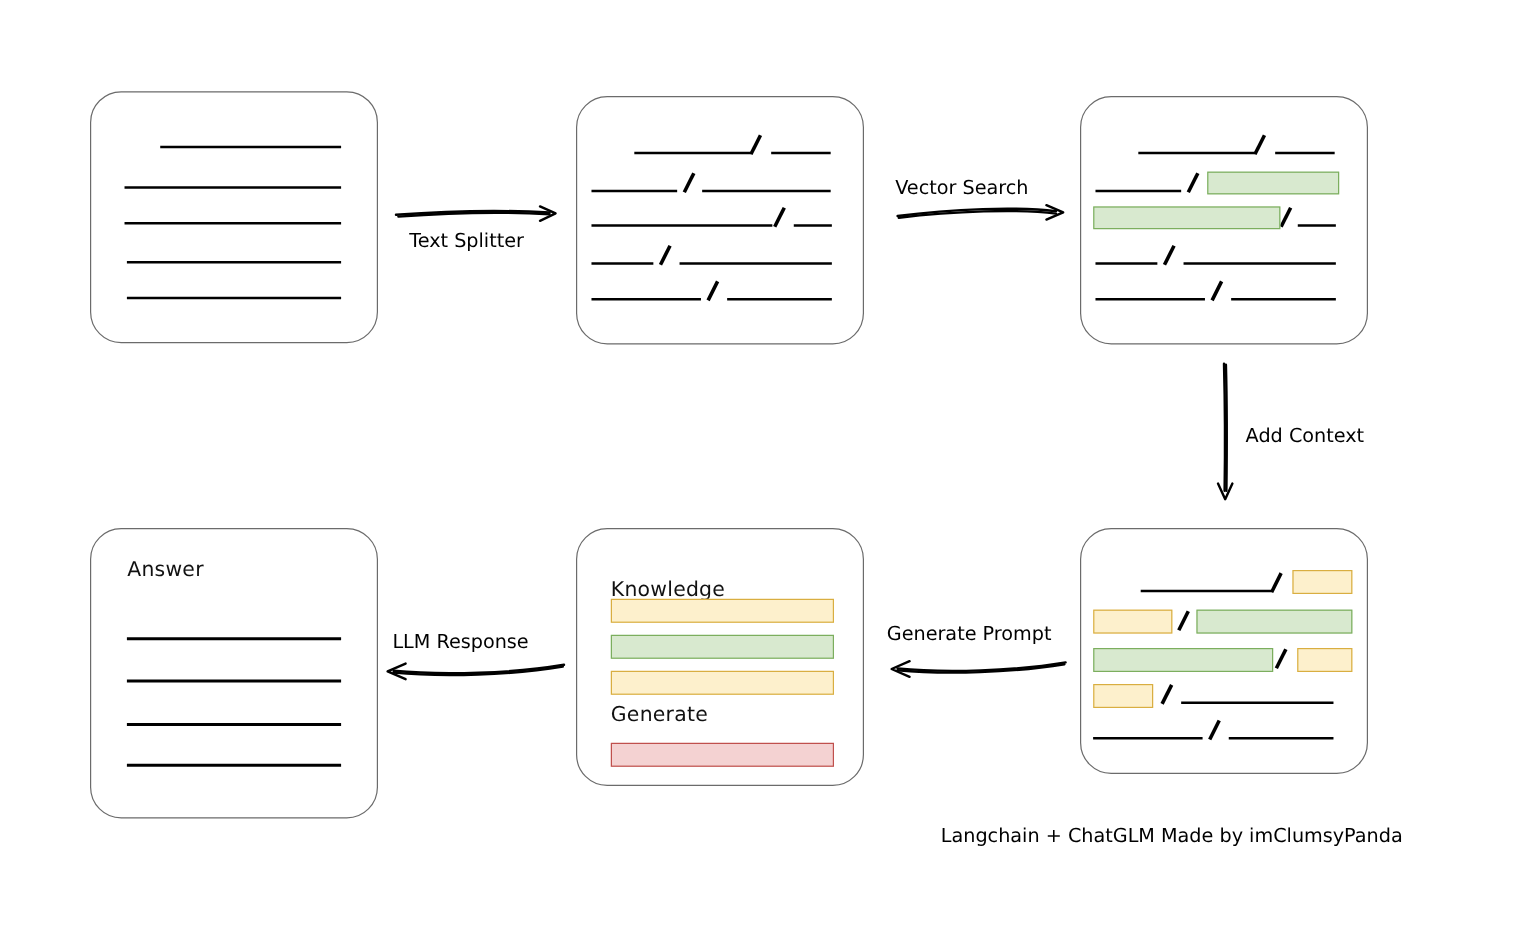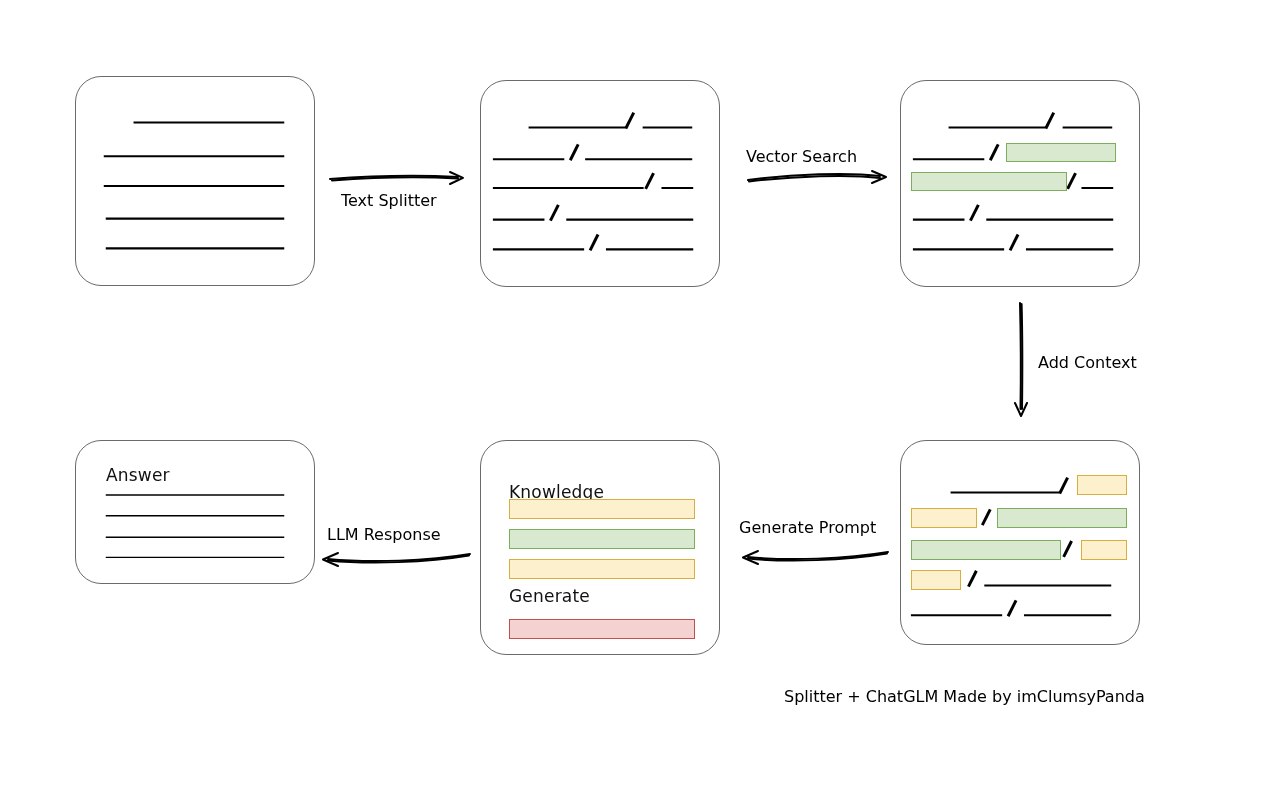--- a/index.html
+++ b/index.html
@@ -228,25 +228,25 @@
     <div class="chip red" style="left:28px; top:178px; width:186px; height:20px;"></div>
   </div>
 
   <div class="arrow-label" style="left:327px; top:525px;">LLM Response</div>
   <svg class="arrow-svg" style="left:318px; top:551px; width:152px; height:18px;" viewBox="0 0 152 18">
     <path d="M152,3 C110,10 52,12 10,8"></path>
     <path d="M151,4.5 C109,11.5 52,13.5 10,9.5"></path>
     <polyline class="head" points="20,2 5,8.5 20,15"></polyline>
   </svg>
 
-  <div class="card" style="left:75px; top:440px; width:240px; height:144px;">
+  <div class="card" style="left:75px; top:440px; width:240px; height:242px;">
     <div class="card-heading" style="left:30px; top:24px;">Answer</div>
     <svg class="lines" viewBox="0 0 240 205" preserveAspectRatio="none">
       <line class="rule" x1="30" y1="78" x2="210" y2="78"></line>
       <line class="rule" x1="30" y1="108" x2="210" y2="108"></line>
       <line class="rule" x1="30" y1="139" x2="210" y2="139"></line>
       <line class="rule" x1="30" y1="168" x2="210" y2="168"></line>
     </svg>
   </div>
 
-  <div class="credit" style="left:784px; top:687px;">Splitter + ChatGLM Made by imClumsyPanda</div>
+  <div class="credit" style="left:784px; top:687px;">Langchain + ChatGLM Made by imClumsyPanda</div>
 
 </div>
 
 </body></html>

